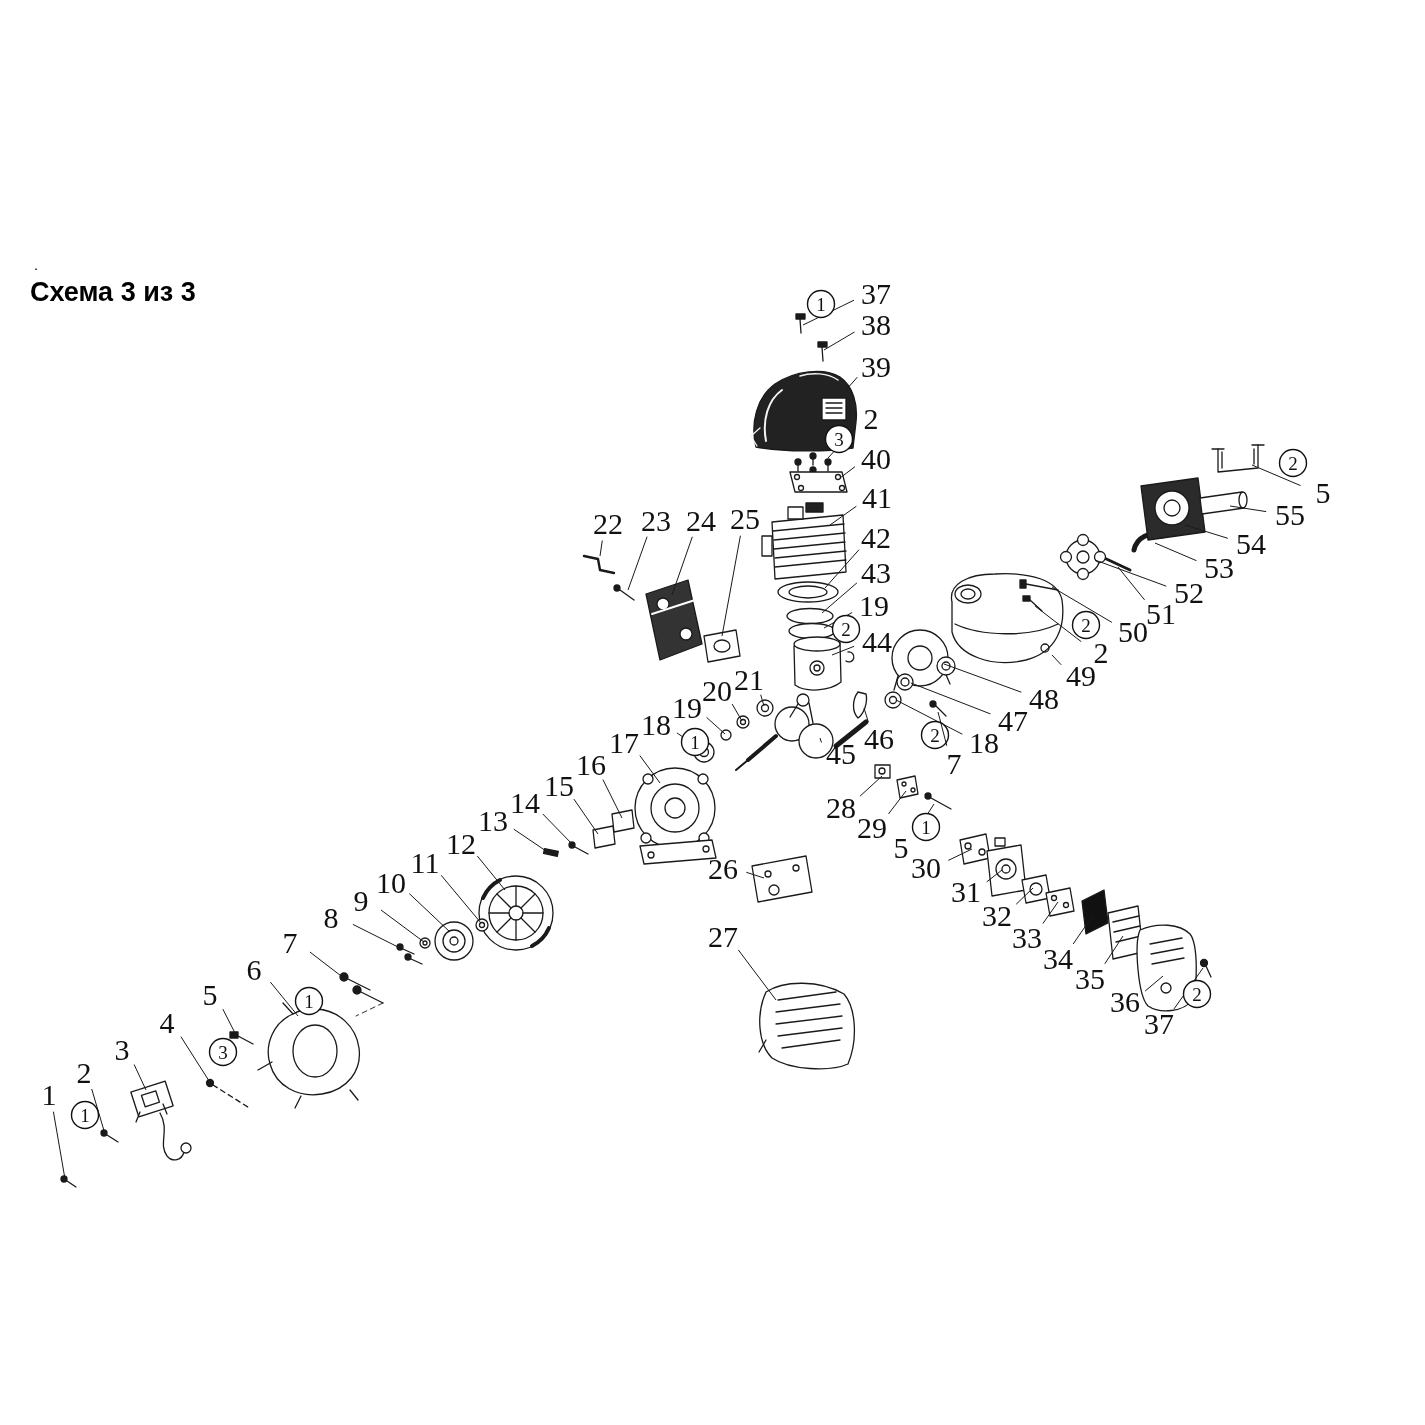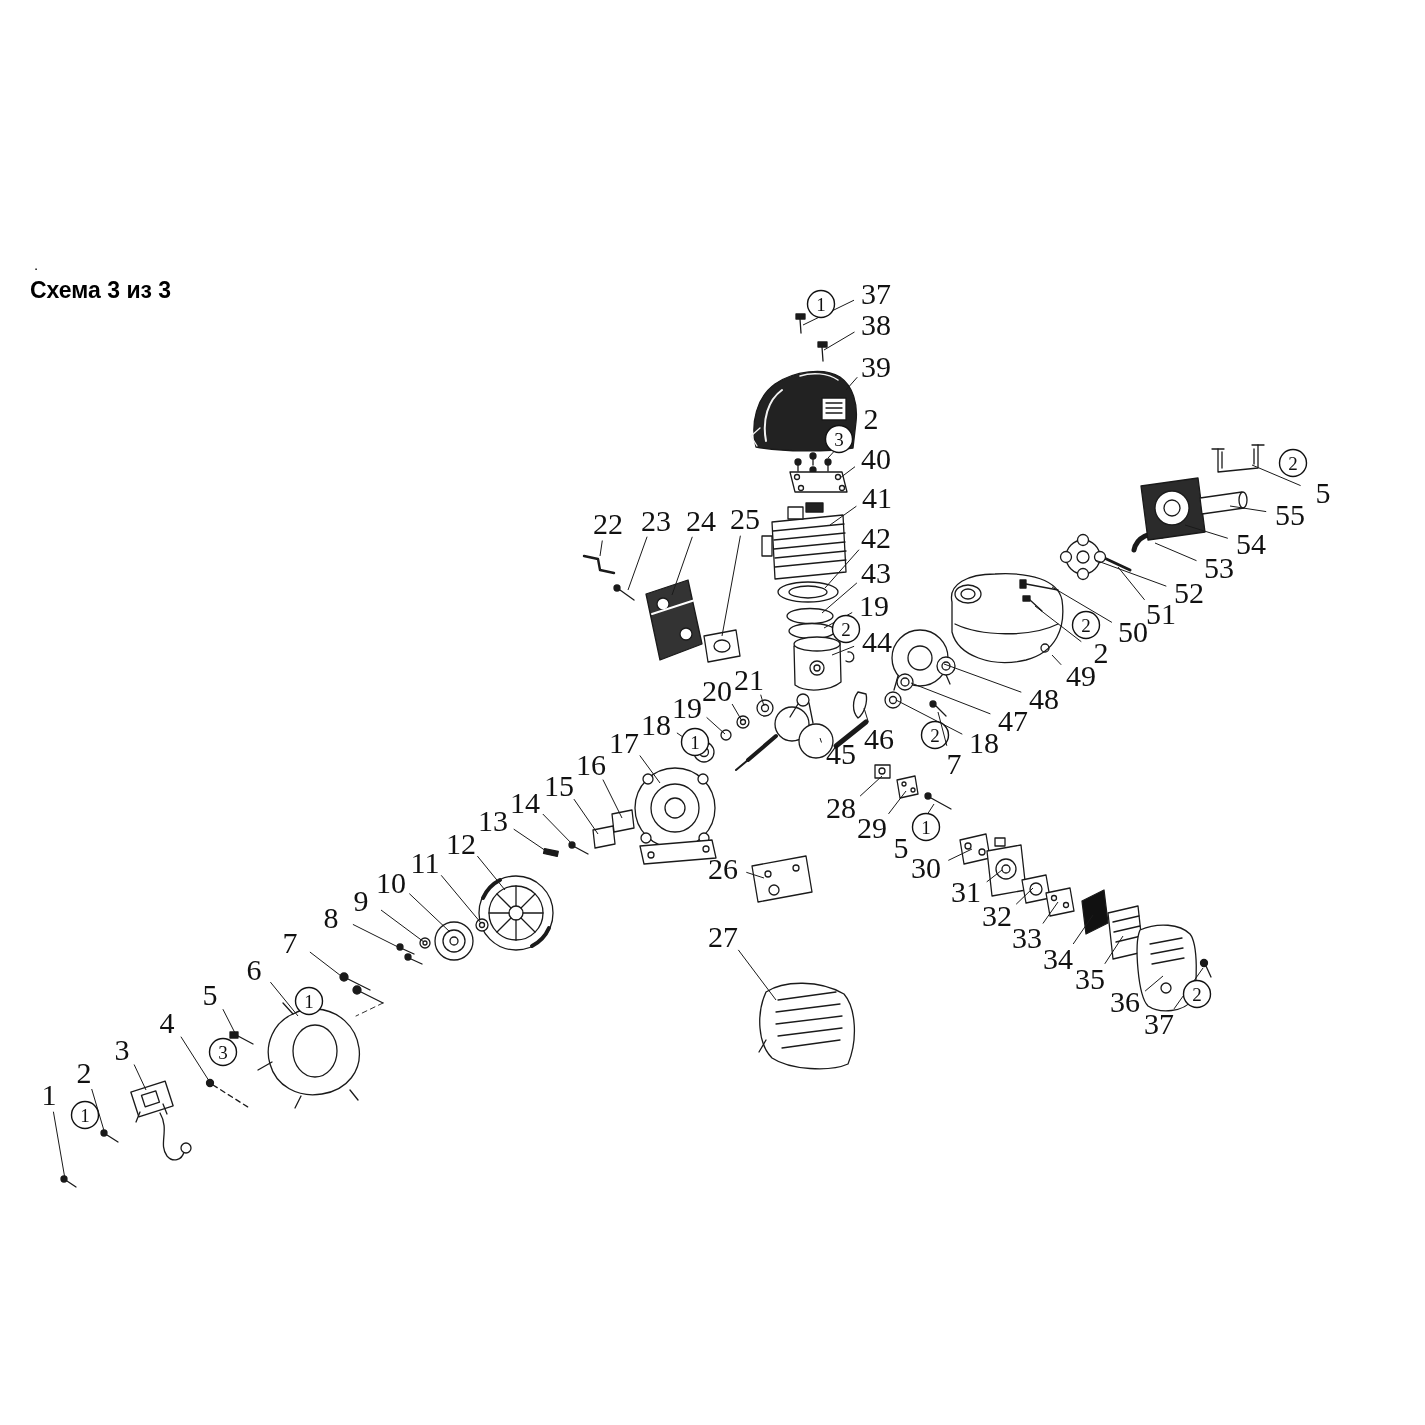--- a/index.html
+++ b/index.html
@@ -1,17 +1,17 @@
 <!DOCTYPE html>
 <html><head>
 <meta charset="utf-8">
 <style>
   html,body{margin:0;padding:0;background:#ffffff;}
   .canvas{position:relative;width:1425px;height:1425px;background:#ffffff;overflow:hidden;font-family:"Liberation Sans",sans-serif;}
-  .title{position:absolute;left:30px;top:277px;font-weight:bold;font-size:23px;color:#000;}
+  .title{position:absolute;left:30px;top:277px;font-weight:bold;font-size:27px;color:#000;}
   .title-dot{position:absolute;left:34px;top:256px;font-size:15px;color:#000;}
   svg.diagram{position:absolute;left:0;top:0;width:1425px;height:1425px;}
   .leader{stroke:#1a1a1a;stroke-width:1;}
   .callout-text{font-family:"Liberation Serif","DejaVu Serif",serif;font-size:30px;fill:#111;text-anchor:middle;}
   .callout-circle{fill:#ffffff;stroke:#111;stroke-width:1.4;}
   .callout-circ-text{font-family:"Liberation Serif","DejaVu Serif",serif;font-size:19px;fill:#111;text-anchor:middle;}
 </style>
 </head>
 <body>
 

